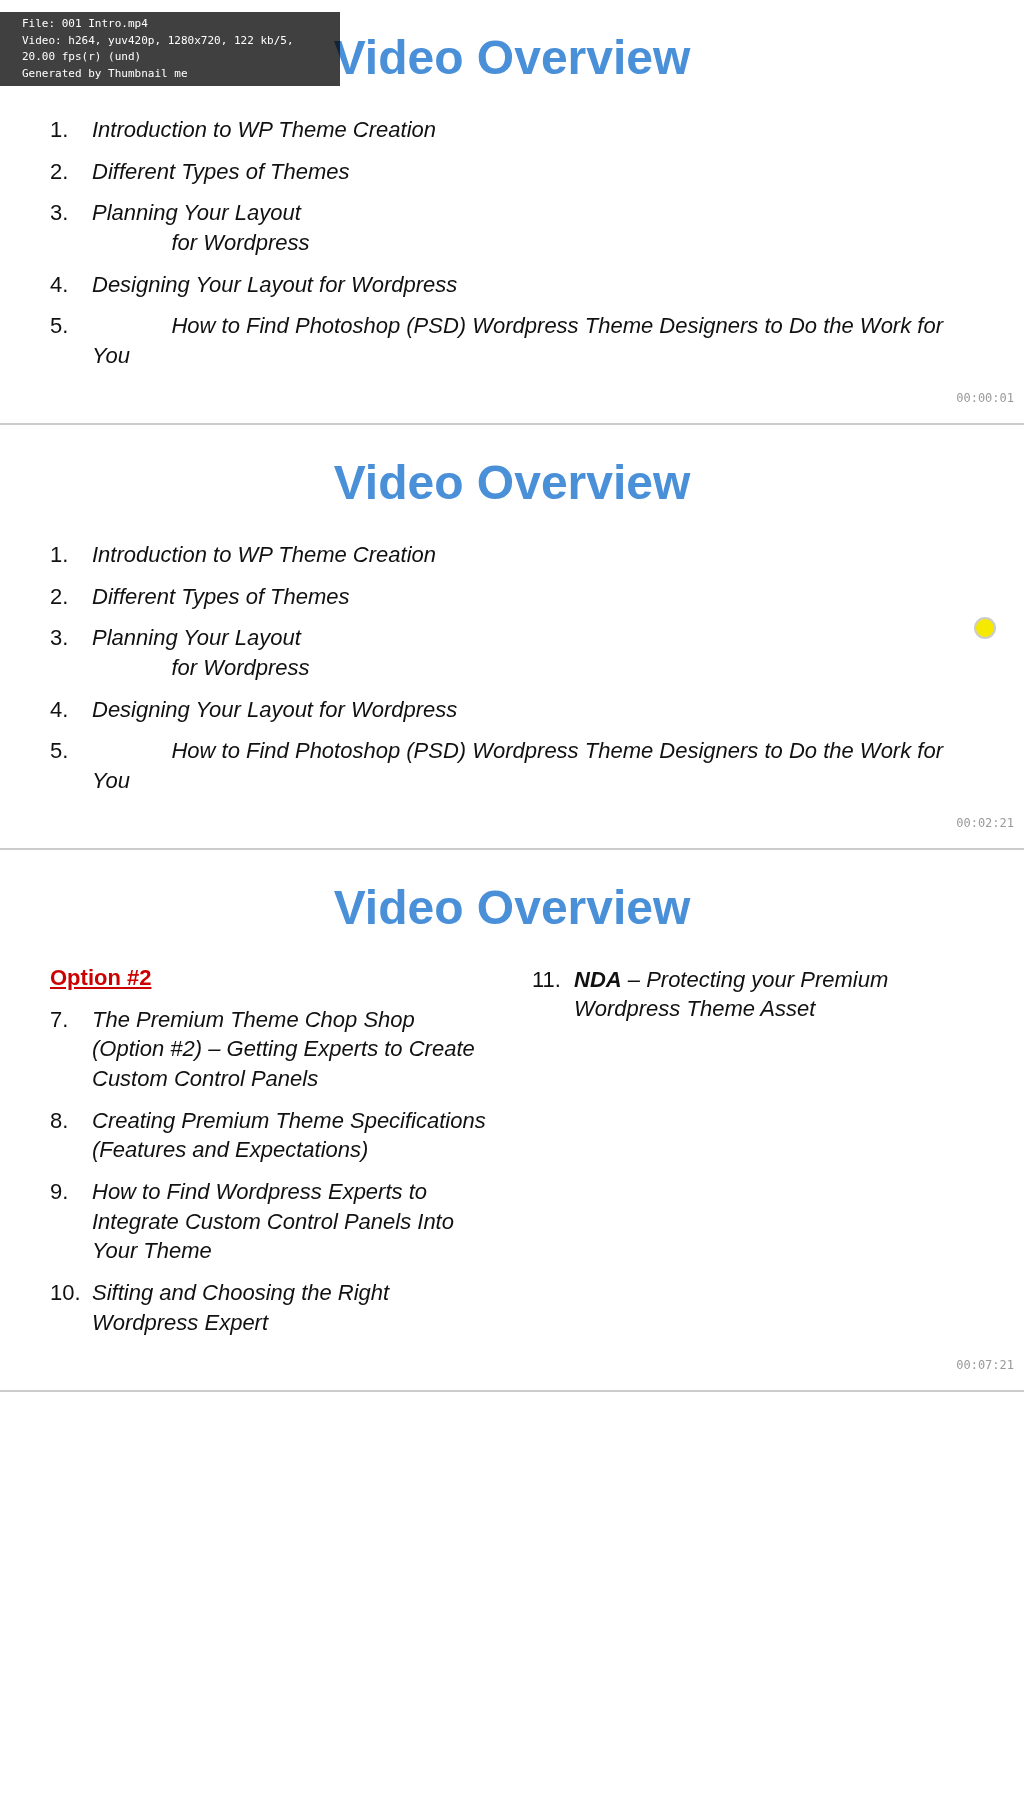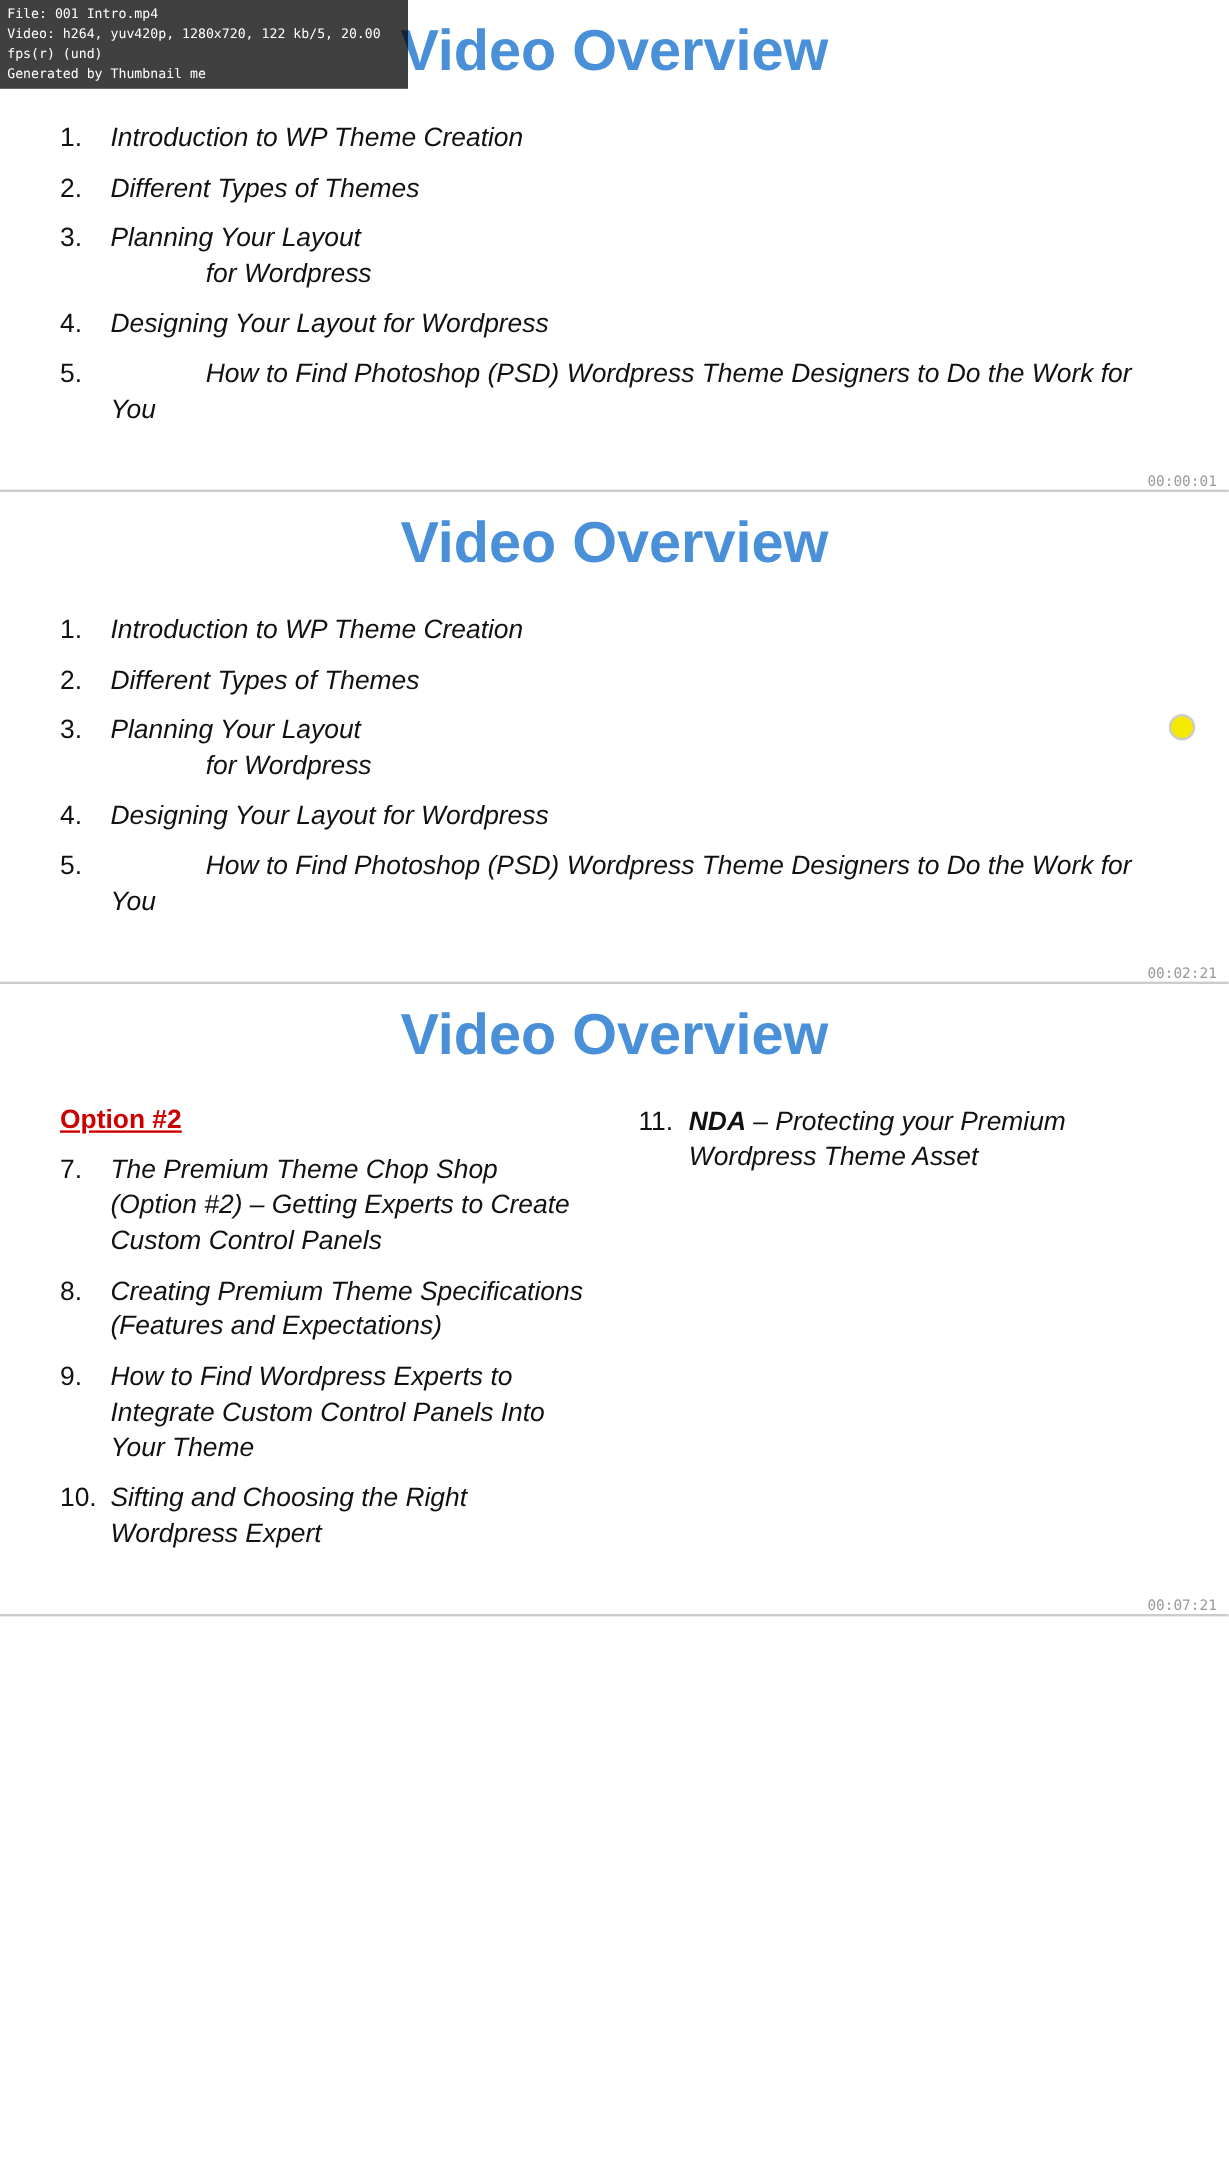--- a/index.html
+++ b/index.html
@@ -6,37 +6,37 @@
     body {
       font-family: Arial, sans-serif;
       background: #fff;
       width: 1024px;
       min-height: 1812px;
     }
 
     
     .file-info {
       position: absolute;
-      top: 0;
+      top: 12px;
       left: 0;
       background: rgba(0,0,0,0.75);
       color: #fff;
       font-size: 11px;
       font-family: monospace;
-      padding: 4px 6px;
+      padding: 4px 22px;
       line-height: 1.5;
       z-index: 10;
       max-width: 340px;
     }
 
     
     .video-panel {
       width: 1024px;
       border-bottom: 2px solid #ccc;
-      padding: 15px 50px 40px 50px;
+      padding: 30px 50px 40px 50px;
       background: #fff;
       position: relative;
     }
 
     .panel-title {
       text-align: center;
       font-size: 48px;
       font-weight: bold;
       color: #4a90d9;
       margin-bottom: 30px;
@@ -83,21 +83,21 @@
       font-weight: normal;
     }
 
     ol li .text {
       flex: 1;
       font-style: italic;
     }
 
     .timestamp {
       position: absolute;
-      bottom: 0;
+      bottom: 18px;
       right: 10px;
       font-size: 12px;
       color: #999;
       font-family: monospace;
     }
 
     
     .cursor-dot {
       position: absolute;
       width: 22px;

